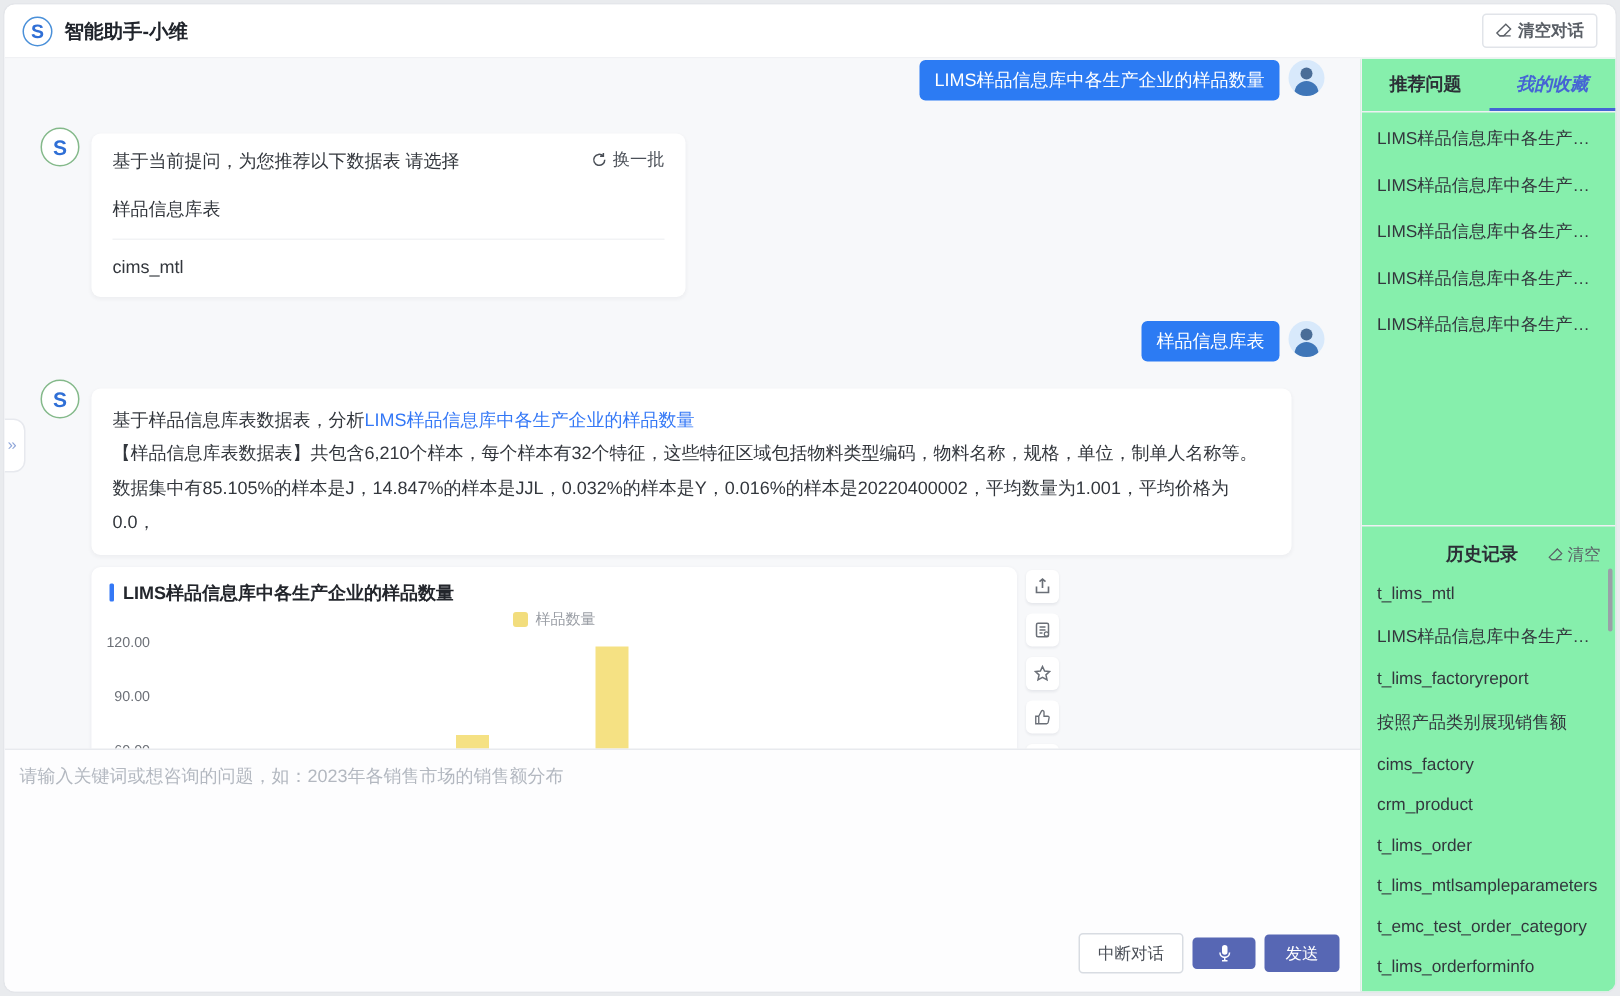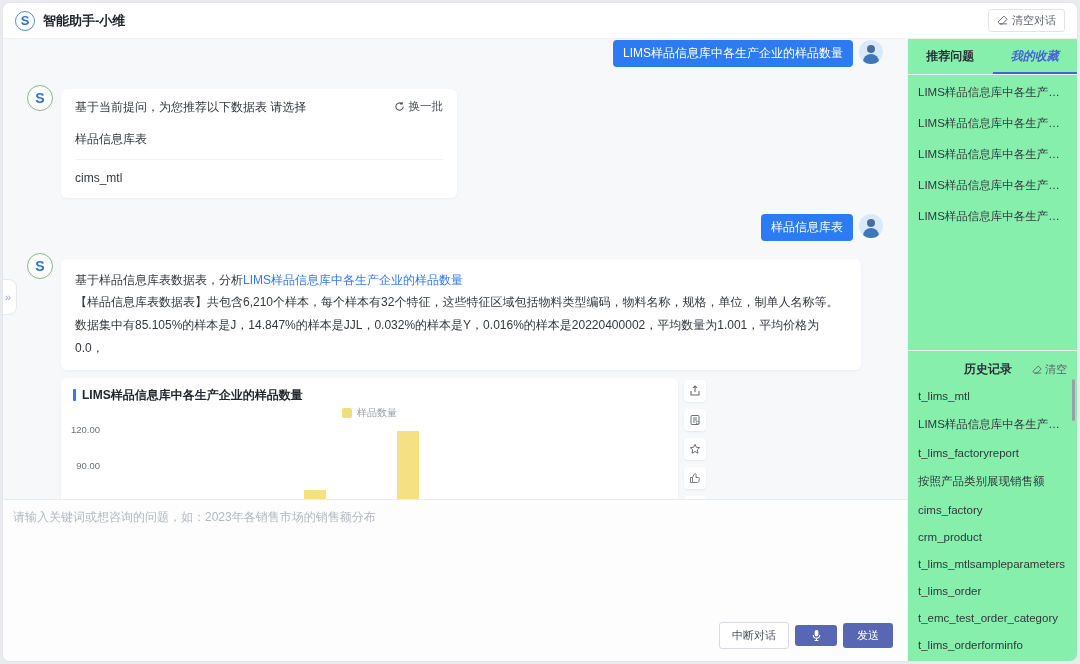--- a/index.html
+++ b/index.html
@@ -3,21 +3,21 @@
 <meta charset="utf-8">
 <style>
   * { margin:0; padding:0; box-sizing:border-box; }
   html,body { width:1080px; height:664px; background:#e9ebee; font-family:"Liberation Sans","DejaVu Sans",sans-serif; overflow:hidden; }
   .app { position:absolute; left:2px; top:2px; width:1076px; height:660px; background:#fff; border:1px solid #e4e6ea; border-radius:8px; overflow:hidden; }
 
   
   .header { position:absolute; left:0; top:0; right:0; height:36px; background:#fff; border-bottom:1px solid #f0f1f4; display:flex; align-items:center; padding:0 12px; z-index:30; }
   .logo { width:20px; height:20px; border-radius:50%; border:1.5px solid #4a90d9; color:#2f6fd6; font-weight:bold; font-size:13px; display:flex; align-items:center; justify-content:center; background:#fff; }
   .app-title { font-size:13px; font-weight:bold; color:#20242b; margin-left:8px; }
-  .clear-chat-btn { margin-left:auto; display:flex; align-items:center; gap:4px; font-size:11px; color:#5a5f66; border:1px solid #e1e4e9; border-radius:3px; padding:3px 8px; background:#fff; cursor:pointer; }
+  .clear-chat-btn { margin-left:auto; display:flex; align-items:center; gap:4px; font-size:11px; color:#5a5f66; border:1px solid #e1e4e9; border-radius:3px; padding:3px 8px; background:#fff; cursor:pointer;font-weight:bold; }
 
   
   .sidebar { position:absolute; top:36px; right:0; width:170px; bottom:0; background:#86efac; border-left:1px solid #f0f1f4; z-index:20; }
   .tabs { display:flex; border-bottom:1px solid #eef0f3; }
   .tab { flex:1; text-align:center; font-size:12px; padding:9px 0 7px; color:#2b2f36; font-weight:bold; cursor:pointer; }
   .tab.active { color:#4564d4; border-bottom:2px solid #4564d4;font-style:italic; }
   .fav-list { padding:2px 10px; }
   .fav-item { font-size:11.5px; color:#33373d; padding:8px 0; white-space:nowrap; overflow:hidden; text-overflow:ellipsis; cursor:pointer; }
   .history-block { position:absolute; left:0; right:0; top:311px; bottom:0; border-top:1px solid #eef0f3; padding:0 10px; overflow:hidden; }
   .history-head { display:flex; align-items:center; justify-content:space-between; padding:10px 0 4px;margin-left:46px; }
@@ -141,22 +141,22 @@
           <span>清空</span>
         </span>
       </div>
       <div id="history-list">
           <div class="history-item">t_lims_mtl</div>
           <div class="history-item">LIMS样品信息库中各生产企业的样品...</div>
           <div class="history-item">t_lims_factoryreport</div>
           <div class="history-item">按照产品类别展现销售额</div>
           <div class="history-item">cims_factory</div>
           <div class="history-item">crm_product</div>
+          <div class="history-item">t_lims_order</div>
           <div class="history-item">t_lims_mtlsampleparameters</div>
-          <div class="history-item">t_lims_order</div>
           <div class="history-item">t_emc_test_order_category</div>
           <div class="history-item">t_lims_orderforminfo</div>
           <div class="history-item">鉴别检验各样品类型的委托数量</div>
         </div>
     </div>
     <div class="side-scrollbar"></div>
   </div>
 
   <div class="main">
     <div class="collapse-handle">»</div>

